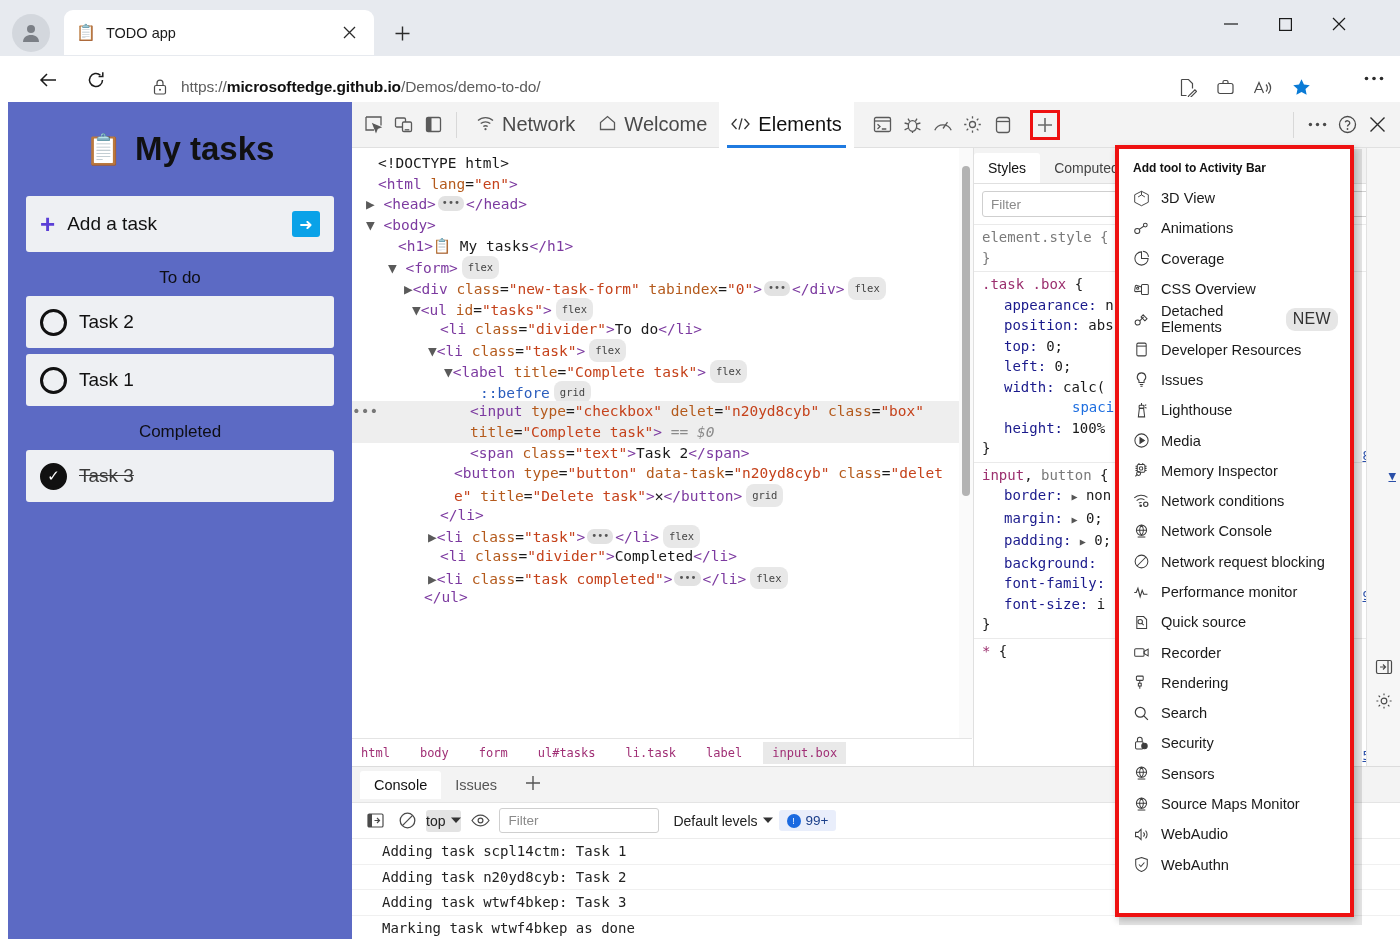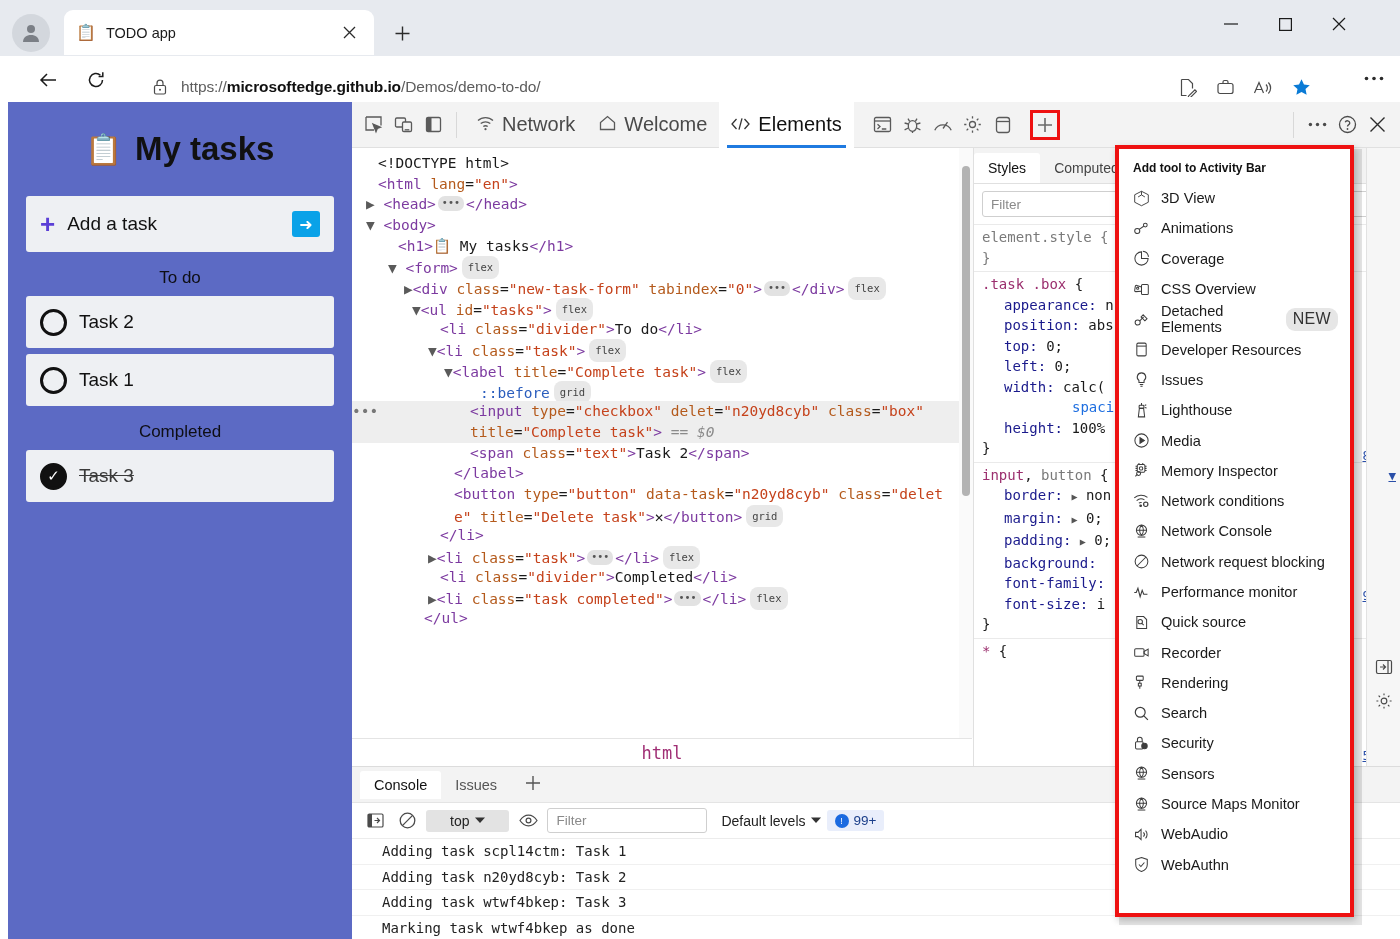--- a/index.html
+++ b/index.html
@@ -129,23 +129,22 @@
   .rowdots { position:absolute; left:0; top:0; color:#777; }
 
   .dom-scroll { position:absolute; right:0; top:46px; width:14px; height:590px; background:#fafafa; border-left:1px solid #eee;}
   .dom-scroll .up, .dom-scroll .down { position:absolute; left:2px; width:10px; height:10px; color:#666; font-size:9px; text-align:center; }
   .dom-scroll .up { top:4px; } .dom-scroll .down { bottom:4px; }
   .dom-scroll .thumb { position:absolute; left:3px; top:18px; width:8px; height:330px; background:#c4c4c4; border-radius:4px; }
 
   
   .crumbs {
     position:absolute; left:0; top:636px; width:620px; height:28px; background:#fff;
-    border-top:1px solid #e4e4e4; display:flex; align-items:center; gap:12px; font-size:17px;
+    border-top:1px solid #e4e4e4; display:flex; align-items:center; gap:12px; font-size:12px;
     font-family:"DejaVu Sans Mono", monospace;
-    flex-direction:column;
   }
   .crumb { padding:4px 9px; color:#a02f75; }
   .crumb.active { background:#e9e9e9; color:#a02f75; }
 
   
   .styles-pane { position:absolute; left:621px; top:46px; width:427px; height:618px; background:#fff; border-left:1px solid #e0e0e0; overflow:hidden; }
   .styles-tabs { height:36px; display:flex; align-items:flex-end; background:#f3f3f3; border-bottom:1px solid #e0e0e0; }
   .st-tab { padding:7px 14px; font-size:14px; color:#444; }
   .st-tab.active { background:#fff; color:#111; border-radius:3px 3px 0 0; }
   .st-chev { margin-left:auto; padding:6px 10px; color:#555; }
@@ -165,21 +164,21 @@
   .rail { position:absolute; right:0; top:46px; width:34px; height:618px; background:#f6f6f6; border-left:1px solid #e2e2e2; }
   .rail .ri { width:34px; height:34px; display:flex; align-items:center; justify-content:center; color:#5a5a5a; }
 
   
   .drawer { position:absolute; left:0; top:664px; width:1048px; height:173px; background:#fff; border-top:1px solid #dcdcdc; }
   .drawer-tabs { height:36px; display:flex; align-items:center; background:#f3f3f3; border-bottom:1px solid #e4e4e4; padding-left:8px; }
   .dw-tab { padding:6px 14px; font-size:14.5px; color:#555; }
   .dw-tab.active { background:#fff; color:#111; border-radius:3px 3px 0 0; }
   .console-toolbar { height:36px; display:flex; align-items:center; gap:6px; padding:0 10px; border-bottom:1px solid #ececec; }
   .ct-ic { width:26px; height:26px; display:flex; align-items:center; justify-content:center; color:#5a5a5a; }
-  .ctx-select { display:flex; align-items:center; gap:6px; background:#e3e3e3; border-radius:3px; padding:3px 24px; font-size:14px; color:#222; }
+  .ctx-select { display:flex; align-items:center; gap:6px; background:#e3e3e3; border-radius:3px; padding:3px 0; font-size:14px; color:#222; }
   .console-filter { width:160px; height:25px; border:1px solid #cfcfcf; border-radius:3px; display:flex; align-items:center; padding:0 8px; font-size:13.5px; color:#8a8a8a; background:#fff; }
   .levels { display:flex; align-items:center; gap:5px; font-size:14px; color:#222; margin-left:8px;}
   .issue-pill { display:flex; align-items:center; gap:5px; background:#e9eefb; border-radius:3px; padding:3px 8px; font-size:13.5px; color:#1b3f8a; }
   .issue-pill .dot { width:14px; height:14px; border-radius:50%; background:#1b6ae0; color:#fff; font-size:9px; display:flex; align-items:center; justify-content:center; }
   .console-log { font-family:"DejaVu Sans Mono", monospace; font-size:14px; color:#222; }
   .log-line { height:25.6px; line-height:25.6px; padding-left:30px; border-bottom:1px solid #f0f0f0; }
 
   
   .ln { position:absolute; right:30px; font-size:12.5px; color:#2a4fa8; text-decoration:underline; font-family:"DejaVu Sans Mono", monospace;}
 
@@ -460,21 +459,20 @@
       <div class="dom-line"><span style="padding-left:26px" class="arrow">▼</span> <span class="tagname">&lt;form&gt;</span><span class="badge-flex">flex</span></div>
       <div class="dom-line"><span style="padding-left:42px" class="arrow">▶</span><span class="tagname">&lt;div</span> <span class="attr">class</span>=<span class="val">"new-task-form"</span> <span class="attr">tabindex</span>=<span class="val">"0"</span><span class="tagname">&gt;</span><span class="ellip">•••</span><span class="tagname">&lt;/div&gt;</span><span class="badge-flex">flex</span></div>
       <div class="dom-line"><span style="padding-left:50px" class="arrow">▼</span><span class="tagname">&lt;ul</span> <span class="attr">id</span>=<span class="val">"tasks"</span><span class="tagname">&gt;</span><span class="badge-flex">flex</span></div>
       <div class="dom-line"><span style="padding-left:78px"><span class="tagname">&lt;li</span> <span class="attr">class</span>=<span class="val">"divider"</span><span class="tagname">&gt;</span><span class="txtnode">To do</span><span class="tagname">&lt;/li&gt;</span></span></div>
       <div class="dom-line"><span style="padding-left:66px" class="arrow">▼</span><span class="tagname">&lt;li</span> <span class="attr">class</span>=<span class="val">"task"</span><span class="tagname">&gt;</span><span class="badge-flex">flex</span></div>
       <div class="dom-line"><span style="padding-left:82px" class="arrow">▼</span><span class="tagname">&lt;label</span> <span class="attr">title</span>=<span class="val">"Complete task"</span><span class="tagname">&gt;</span><span class="badge-flex">flex</span></div>
       <div class="dom-line"><span style="padding-left:118px" class="pseudo">::before</span><span class="badge-flex">grid</span></div>
       <div class="dom-line sel"><span class="rowdots">•••</span><span style="padding-left:108px"><span class="tagname">&lt;input</span> <span class="attr">type</span>=<span class="val">"checkbox"</span> <span class="attr">delet</span>=<span class="val">"n20yd8cyb"</span> <span class="attr">class</span>=<span class="val">"box"</span></span></div>
       <div class="dom-line sel"><span style="padding-left:108px"><span class="attr">title</span>=<span class="val">"Complete task"</span><span class="tagname">&gt;</span> <span class="eqsel">== $0</span></span></div>
       <div class="dom-line"><span style="padding-left:108px"><span class="tagname">&lt;span</span> <span class="attr">class</span>=<span class="val">"text"</span><span class="tagname">&gt;</span><span class="txtnode">Task 2</span><span class="tagname">&lt;/span&gt;</span></span></div>
-      <div class="dom-line"><span style="padding-left:92px" class="tagname">&lt;/label&gt;</span></div>
       <div class="dom-line"><span style="padding-left:92px"><span class="tagname">&lt;button</span> <span class="attr">type</span>=<span class="val">"button"</span> <span class="attr">data-task</span>=<span class="val">"n20yd8cyb"</span> <span class="attr">class</span>=<span class="val">"delet</span></span></div>
       <div class="dom-line"><span style="padding-left:92px"><span class="val">e"</span> <span class="attr">title</span>=<span class="val">"Delete task"</span><span class="tagname">&gt;</span><span class="txtnode">✕</span><span class="tagname">&lt;/button&gt;</span><span class="badge-flex">grid</span></span></div>
       <div class="dom-line"><span style="padding-left:78px" class="tagname">&lt;/li&gt;</span></div>
       <div class="dom-line"><span style="padding-left:66px" class="arrow">▶</span><span class="tagname">&lt;li</span> <span class="attr">class</span>=<span class="val">"task"</span><span class="tagname">&gt;</span><span class="ellip">•••</span><span class="tagname">&lt;/li&gt;</span><span class="badge-flex">flex</span></div>
       <div class="dom-line"><span style="padding-left:78px"><span class="tagname">&lt;li</span> <span class="attr">class</span>=<span class="val">"divider"</span><span class="tagname">&gt;</span><span class="txtnode">Completed</span><span class="tagname">&lt;/li&gt;</span></span></div>
       <div class="dom-line"><span style="padding-left:66px" class="arrow">▶</span><span class="tagname">&lt;li</span> <span class="attr">class</span>=<span class="val">"task completed"</span><span class="tagname">&gt;</span><span class="ellip">•••</span><span class="tagname">&lt;/li&gt;</span><span class="badge-flex">flex</span></div>
       <div class="dom-line"><span style="padding-left:62px" class="tagname">&lt;/ul&gt;</span></div>
     </div>
 
     <div class="dom-scroll">

